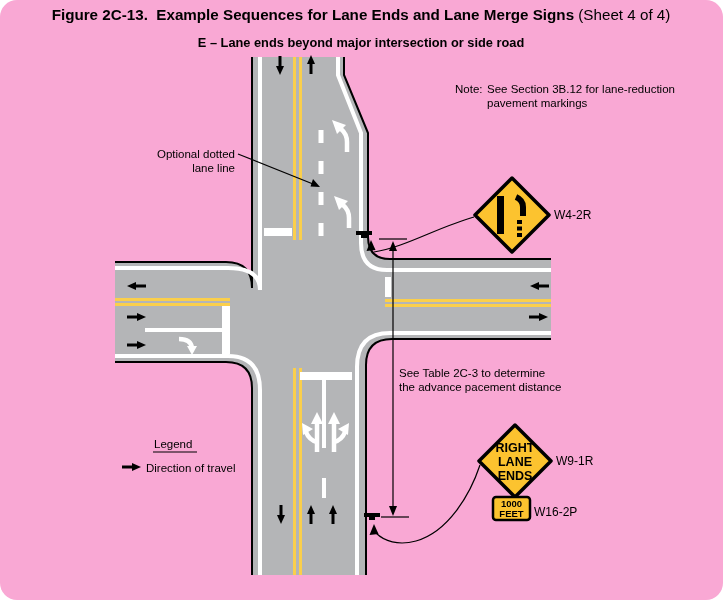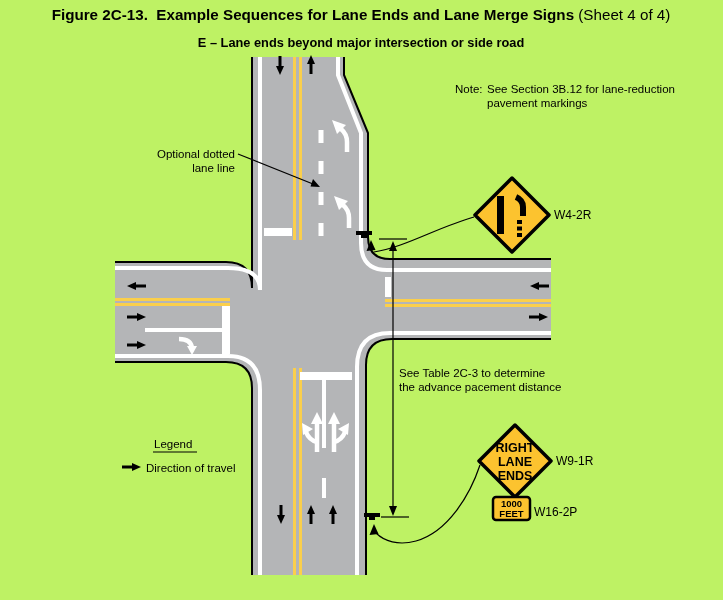--- a/index.html
+++ b/index.html
@@ -3,21 +3,21 @@
 <meta charset="utf-8">
 <style>
   :root{
     --road-gray:#b4b5b7;
     --line-yellow:#fbcf4b;
     --sign-yellow:#fcc32f;
     --ink:#000000;
     --marking-white:#ffffff;
   }
   html,body{margin:0;padding:0;background:#ffffff;}
-  .canvas{position:relative;width:723px;height:600px;background:#bef264;overflow:hidden;}
+  .canvas{position:relative;width:723px;height:600px;background:#f9a8d4;overflow:hidden;border-radius:17px;}
   svg{display:block;}
   text{font-family:"Liberation Sans","DejaVu Sans",sans-serif;fill:#000;white-space:pre;}
   .t-title{font-size:15.2px;font-weight:bold;}
   .t-title-tail{font-size:15.2px;font-weight:normal;}
   .t-sub{font-size:12.8px;font-weight:bold;}
   .t-note{font-size:11.5px;}
   .t-label{font-size:12px;}
   .t-sign-big{font-size:12.5px;font-weight:bold;text-anchor:middle;}
   .t-sign-small{font-size:9.5px;font-weight:bold;text-anchor:middle;}
   .road-surface{fill:var(--road-gray);stroke:none;}

